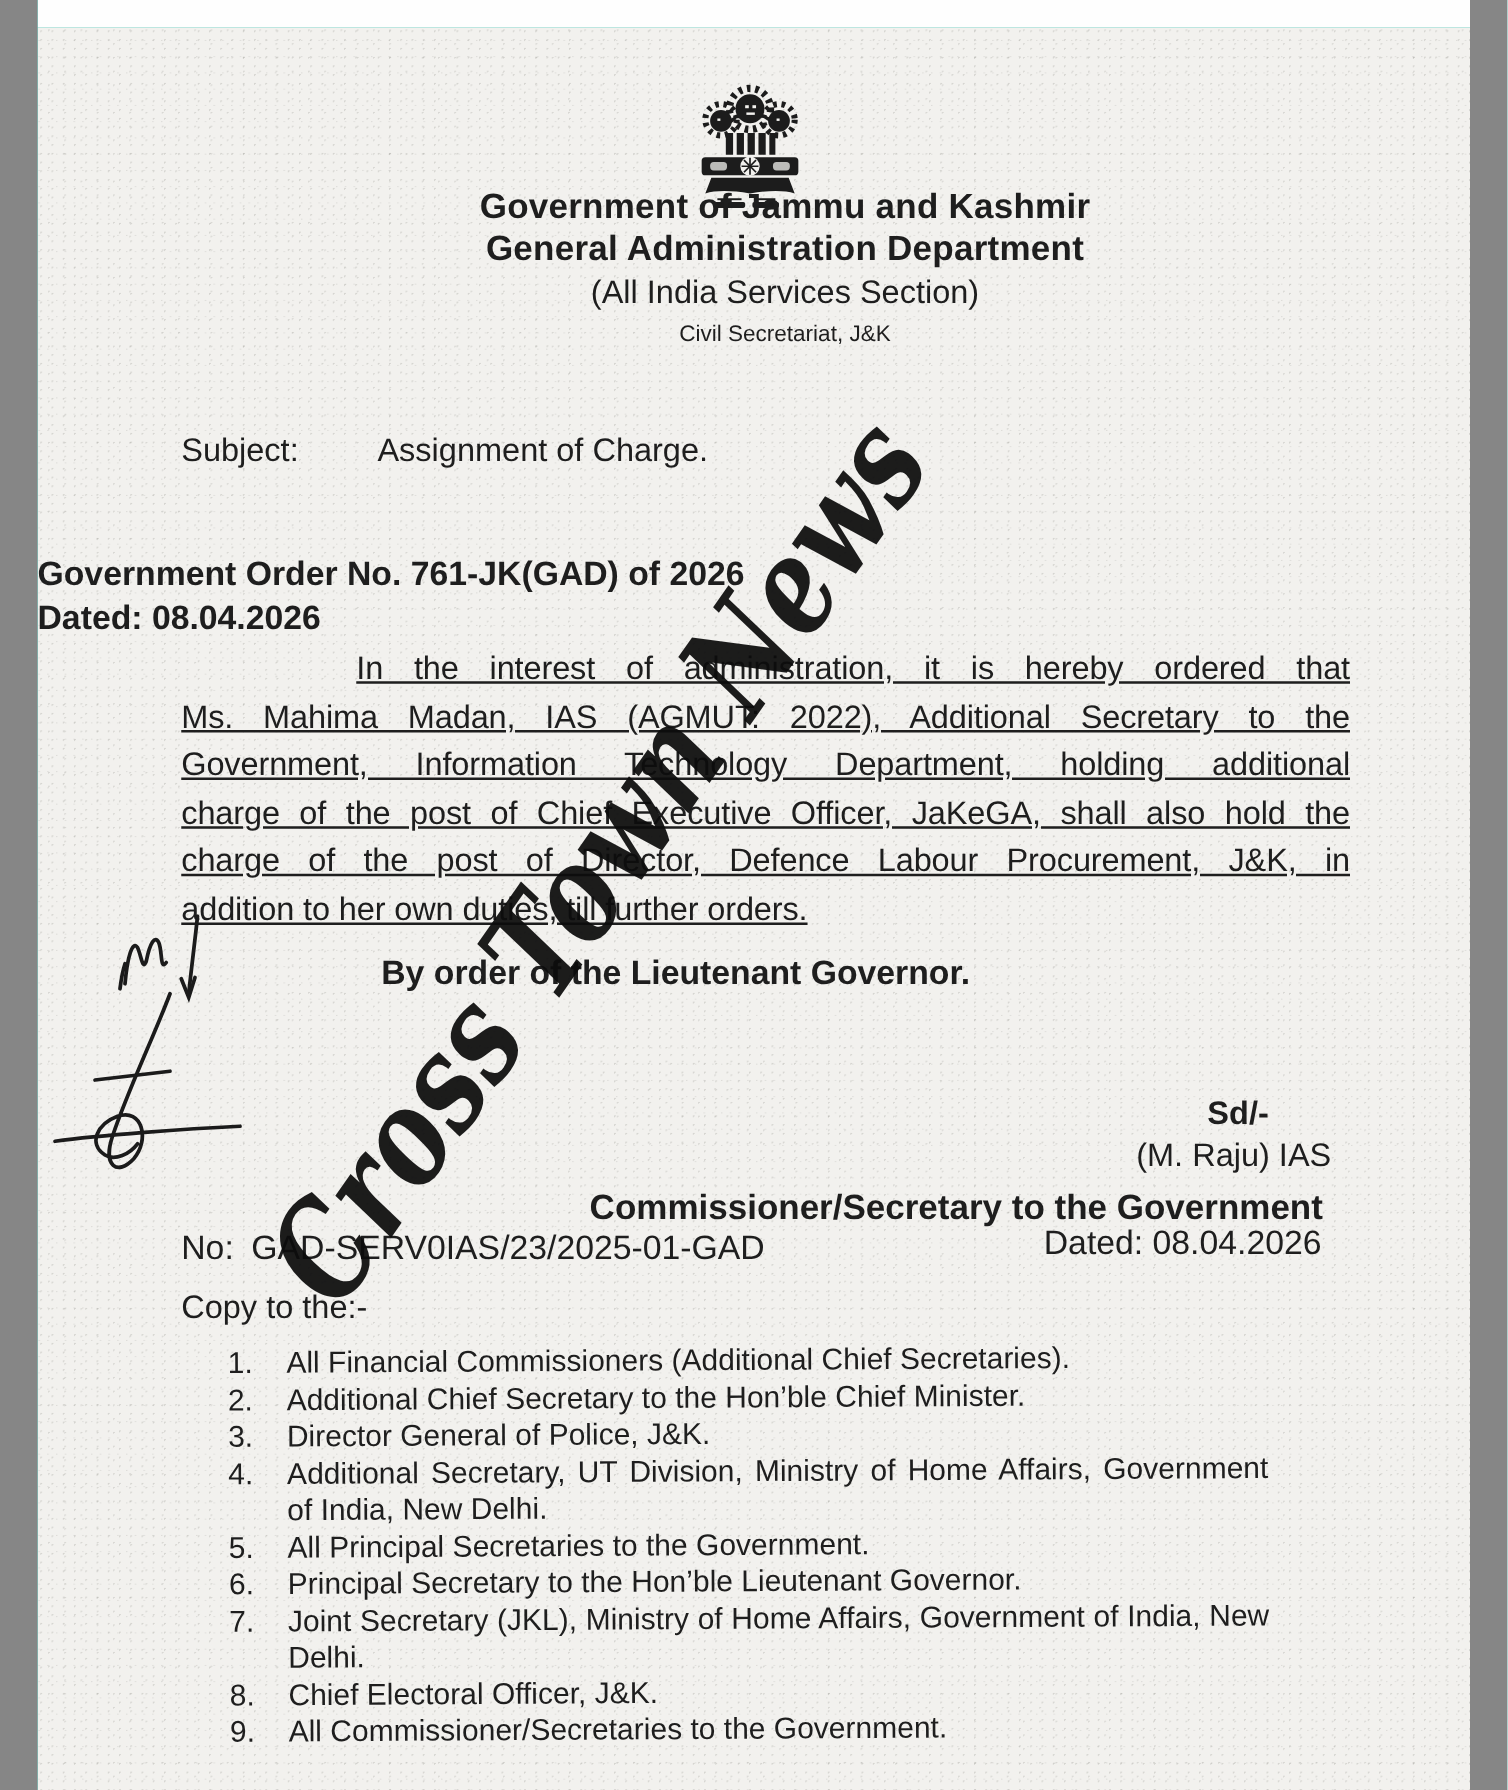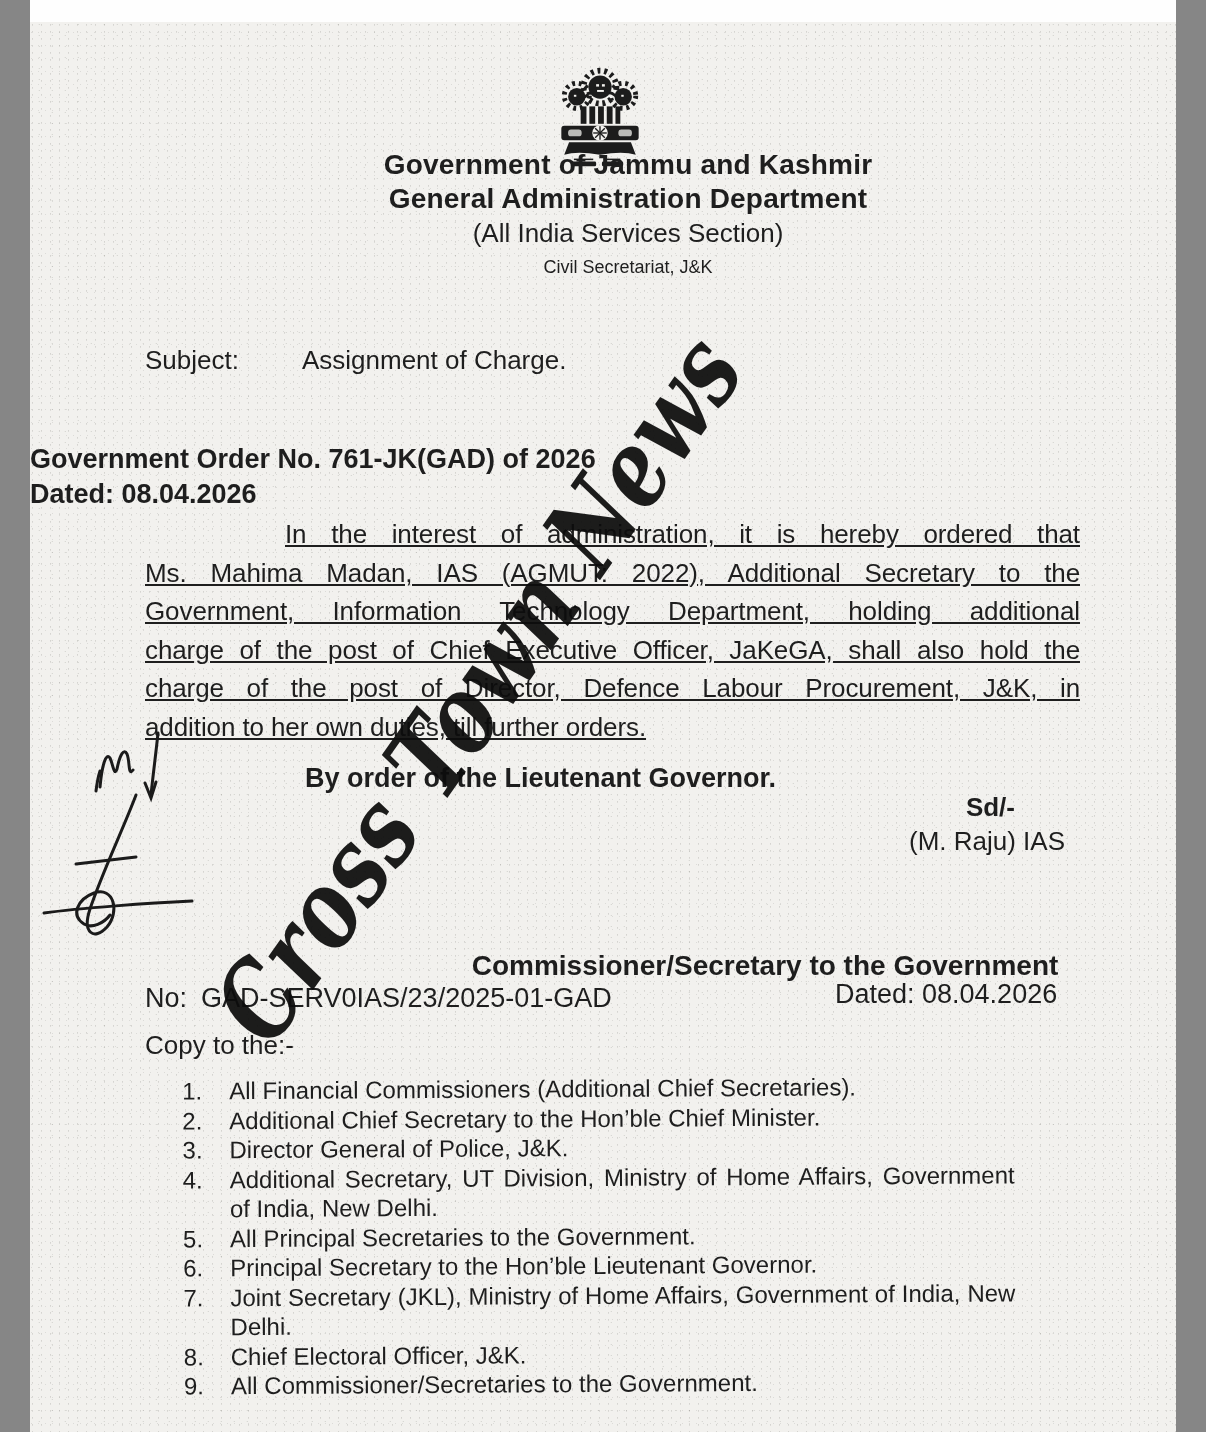--- a/index.html
+++ b/index.html
@@ -42,21 +42,21 @@
   .order div{font-size:27px;font-weight:bold;}
 
   
   .bodypara{left:115px;top:493px;width:935px;font-size:26px;line-height:38.5px;letter-spacing:-.1px;}
   .bline{text-align:justify;text-align-last:justify;text-decoration:underline;}
   .bline.first{padding-left:140px;}
   .bline.last{text-align:left;text-align-last:left;}
 
   .byorder{left:275px;top:741px;font-size:27px;font-weight:bold;}
 
-  .sig{right:111px;top:768px;width:420px;text-align:right;line-height:34px;}
+  .sig{right:111px;top:851px;width:420px;text-align:right;line-height:34px;}
   .sig .sd{font-size:26px;font-weight:bold;padding-right:50px;}
   .sig .snm{font-size:26px;text-align:right;}
 
   .designation{left:395px;top:928px;width:680px;text-align:center;font-size:28px;font-weight:bold;}
 
   .refrow{left:115px;top:961px;width:960px;font-size:27px;}
   .refrow .rno-val{margin-left:14px;}
   .refrow .rdate{position:absolute;left:690px;top:-4px;}
 
   .copylabel{left:115px;top:1008px;font-size:26px;}

